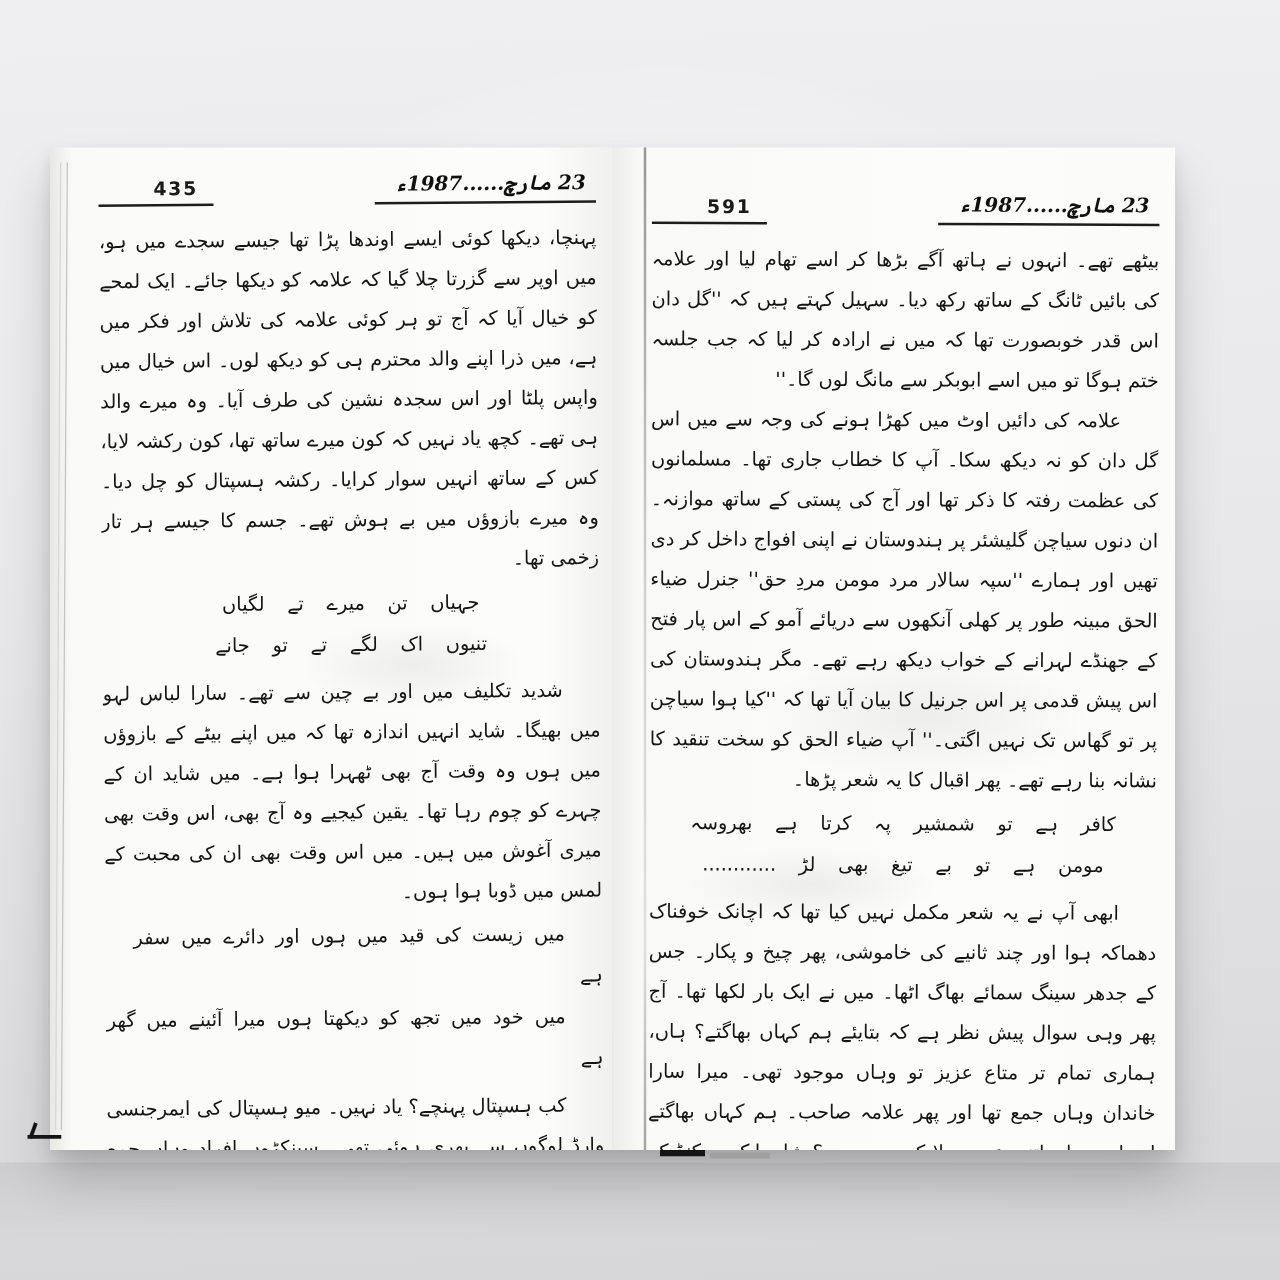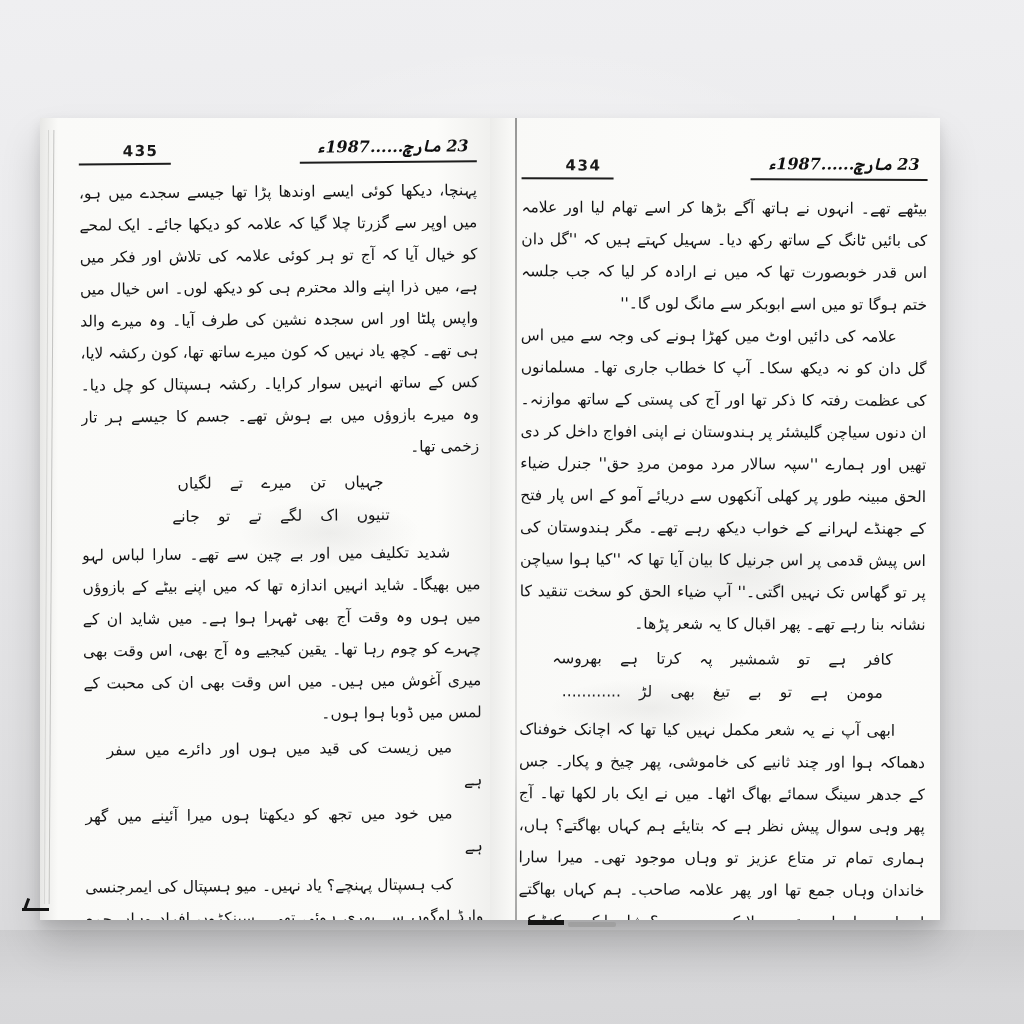--- a/index.html
+++ b/index.html
@@ -84,21 +84,21 @@
             <div class="para">کب ہسپتال پہنچے؟ یاد نہیں۔ میو ہسپتال کی ایمرجنسی وارڈ لوگوں سے بھری ہوئی تھی۔ سینکڑوں افراد وہاں جمع تھے۔ بے شمار زخمی اور ان کے لواحقین موجود تھے، قیامت کا سماں تھا۔ سب سے پہلے علامہ ہی وہاں پہنچے اور تقریباً ساتھ ہی میرے والد محترم۔ میری ذہنی حالت خاصی بری تھی۔ میں اپنی والدہ اور گھر والوں کی خبر لینے اور دینے گھر آیا۔ کچھ دیر رکا اور واپس ہسپتال چل دیا۔ وہاں آپریشن، خون کی بوتلیں اور علاج معالجے سب چل رہے تھے۔ اوپری منزل پر میرا دوست ذلفی زمین پر بیٹھا تھا۔ میں اس کے پاس سر جھکا کر بیٹھ گیا۔ ہم خاموش تھے۔ بھلا کیا بات کرتے اور کیا ایک دوسرے کو</div>
           </div>
       </div>
     </div>
 
     <div class="page right">
       <div class="blob" style="left:120px;top:400px;width:260px;height:110px"></div>
       <div class="blob" style="left:60px;top:560px;width:200px;height:60px"></div>
       <div class="page-content">
         <div class="page-header">
-          <span class="pagenum">434</span>
+          <span class="pagenum">591</span>
           <span class="header-date">23 مارچ......1987ء</span>
         </div>
         <div class="page-body">
             <div class="para">بیٹھے تھے۔ انہوں نے ہاتھ آگے بڑھا کر اسے تھام لیا اور علامہ کی بائیں ٹانگ کے ساتھ رکھ دیا۔ سہیل کہتے ہیں کہ ''گل دان اس قدر خوبصورت تھا کہ میں نے ارادہ کر لیا کہ جب جلسہ ختم ہوگا تو میں اسے ابوبکر سے مانگ لوں گا۔''</div>
             <div class="para">علامہ کی دائیں اوٹ میں کھڑا ہونے کی وجہ سے میں اس گل دان کو نہ دیکھ سکا۔ آپ کا خطاب جاری تھا۔ مسلمانوں کی عظمت رفتہ کا ذکر تھا اور آج کی پستی کے ساتھ موازنہ۔ ان دنوں سیاچن گلیشئر پر ہندوستان نے اپنی افواج داخل کر دی تھیں اور ہمارے ''سپہ سالار مرد مومن مردِ حق'' جنرل ضیاء الحق مبینہ طور پر کھلی آنکھوں سے دریائے آمو کے اس پار فتح کے جھنڈے لہرانے کے خواب دیکھ رہے تھے۔ مگر ہندوستان کی اس پیش قدمی پر اس جرنیل کا بیان آیا تھا کہ ''کیا ہوا سیاچن پر تو گھاس تک نہیں اگتی۔'' آپ ضیاء الحق کو سخت تنقید کا نشانہ بنا رہے تھے۔ پھر اقبال کا یہ شعر پڑھا۔</div>
             <div class="verse center">
               <div class="verse-line">کافر ہے تو شمشیر پہ کرتا ہے بھروسہ</div>
               <div class="verse-line">مومن ہے تو بے تیغ بھی لڑ ............</div>
             </div>
             <div class="para">ابھی آپ نے یہ شعر مکمل نہیں کیا تھا کہ اچانک خوفناک دھماکہ ہوا اور چند ثانیے کی خاموشی، پھر چیخ و پکار۔ جس کے جدھر سینگ سمائے بھاگ اٹھا۔ میں نے ایک بار لکھا تھا۔ آج پھر وہی سوال پیش نظر ہے کہ بتایئے ہم کہاں بھاگتے؟ ہاں، ہماری تمام تر متاع عزیز تو وہاں موجود تھی۔ میرا سارا خاندان وہاں جمع تھا اور پھر علامہ صاحب۔ ہم کہاں بھاگتے اور اپنی جان اتنی عزیز بھلا کب رہی ہے؟ شاید ایک سیکنڈ کے ہزارویں حصے میں احساس ہو گیا تھا کہ سب کچھ ختم ہو گیا ہے۔ میرے دائیں بائیں کے ساتھی نہ جانے کدھر گئے۔ میں علامہ کے پیچھے چند قدم پر کھڑا تھا۔ وہیں سے آگے کو چھلانگ لگائی۔ روشنیاں بجھ چکی تھیں۔ علامہ کی تلاش تھی۔ لوگ واپس پلٹ رہے تھے جس کا جتنا رشتہ تھا اور جتنا تعلق گہرا تھا، اسی تناسب سے واپسی تھی۔ نیم اندھیرے میں علامہ کی جگہ</div>

